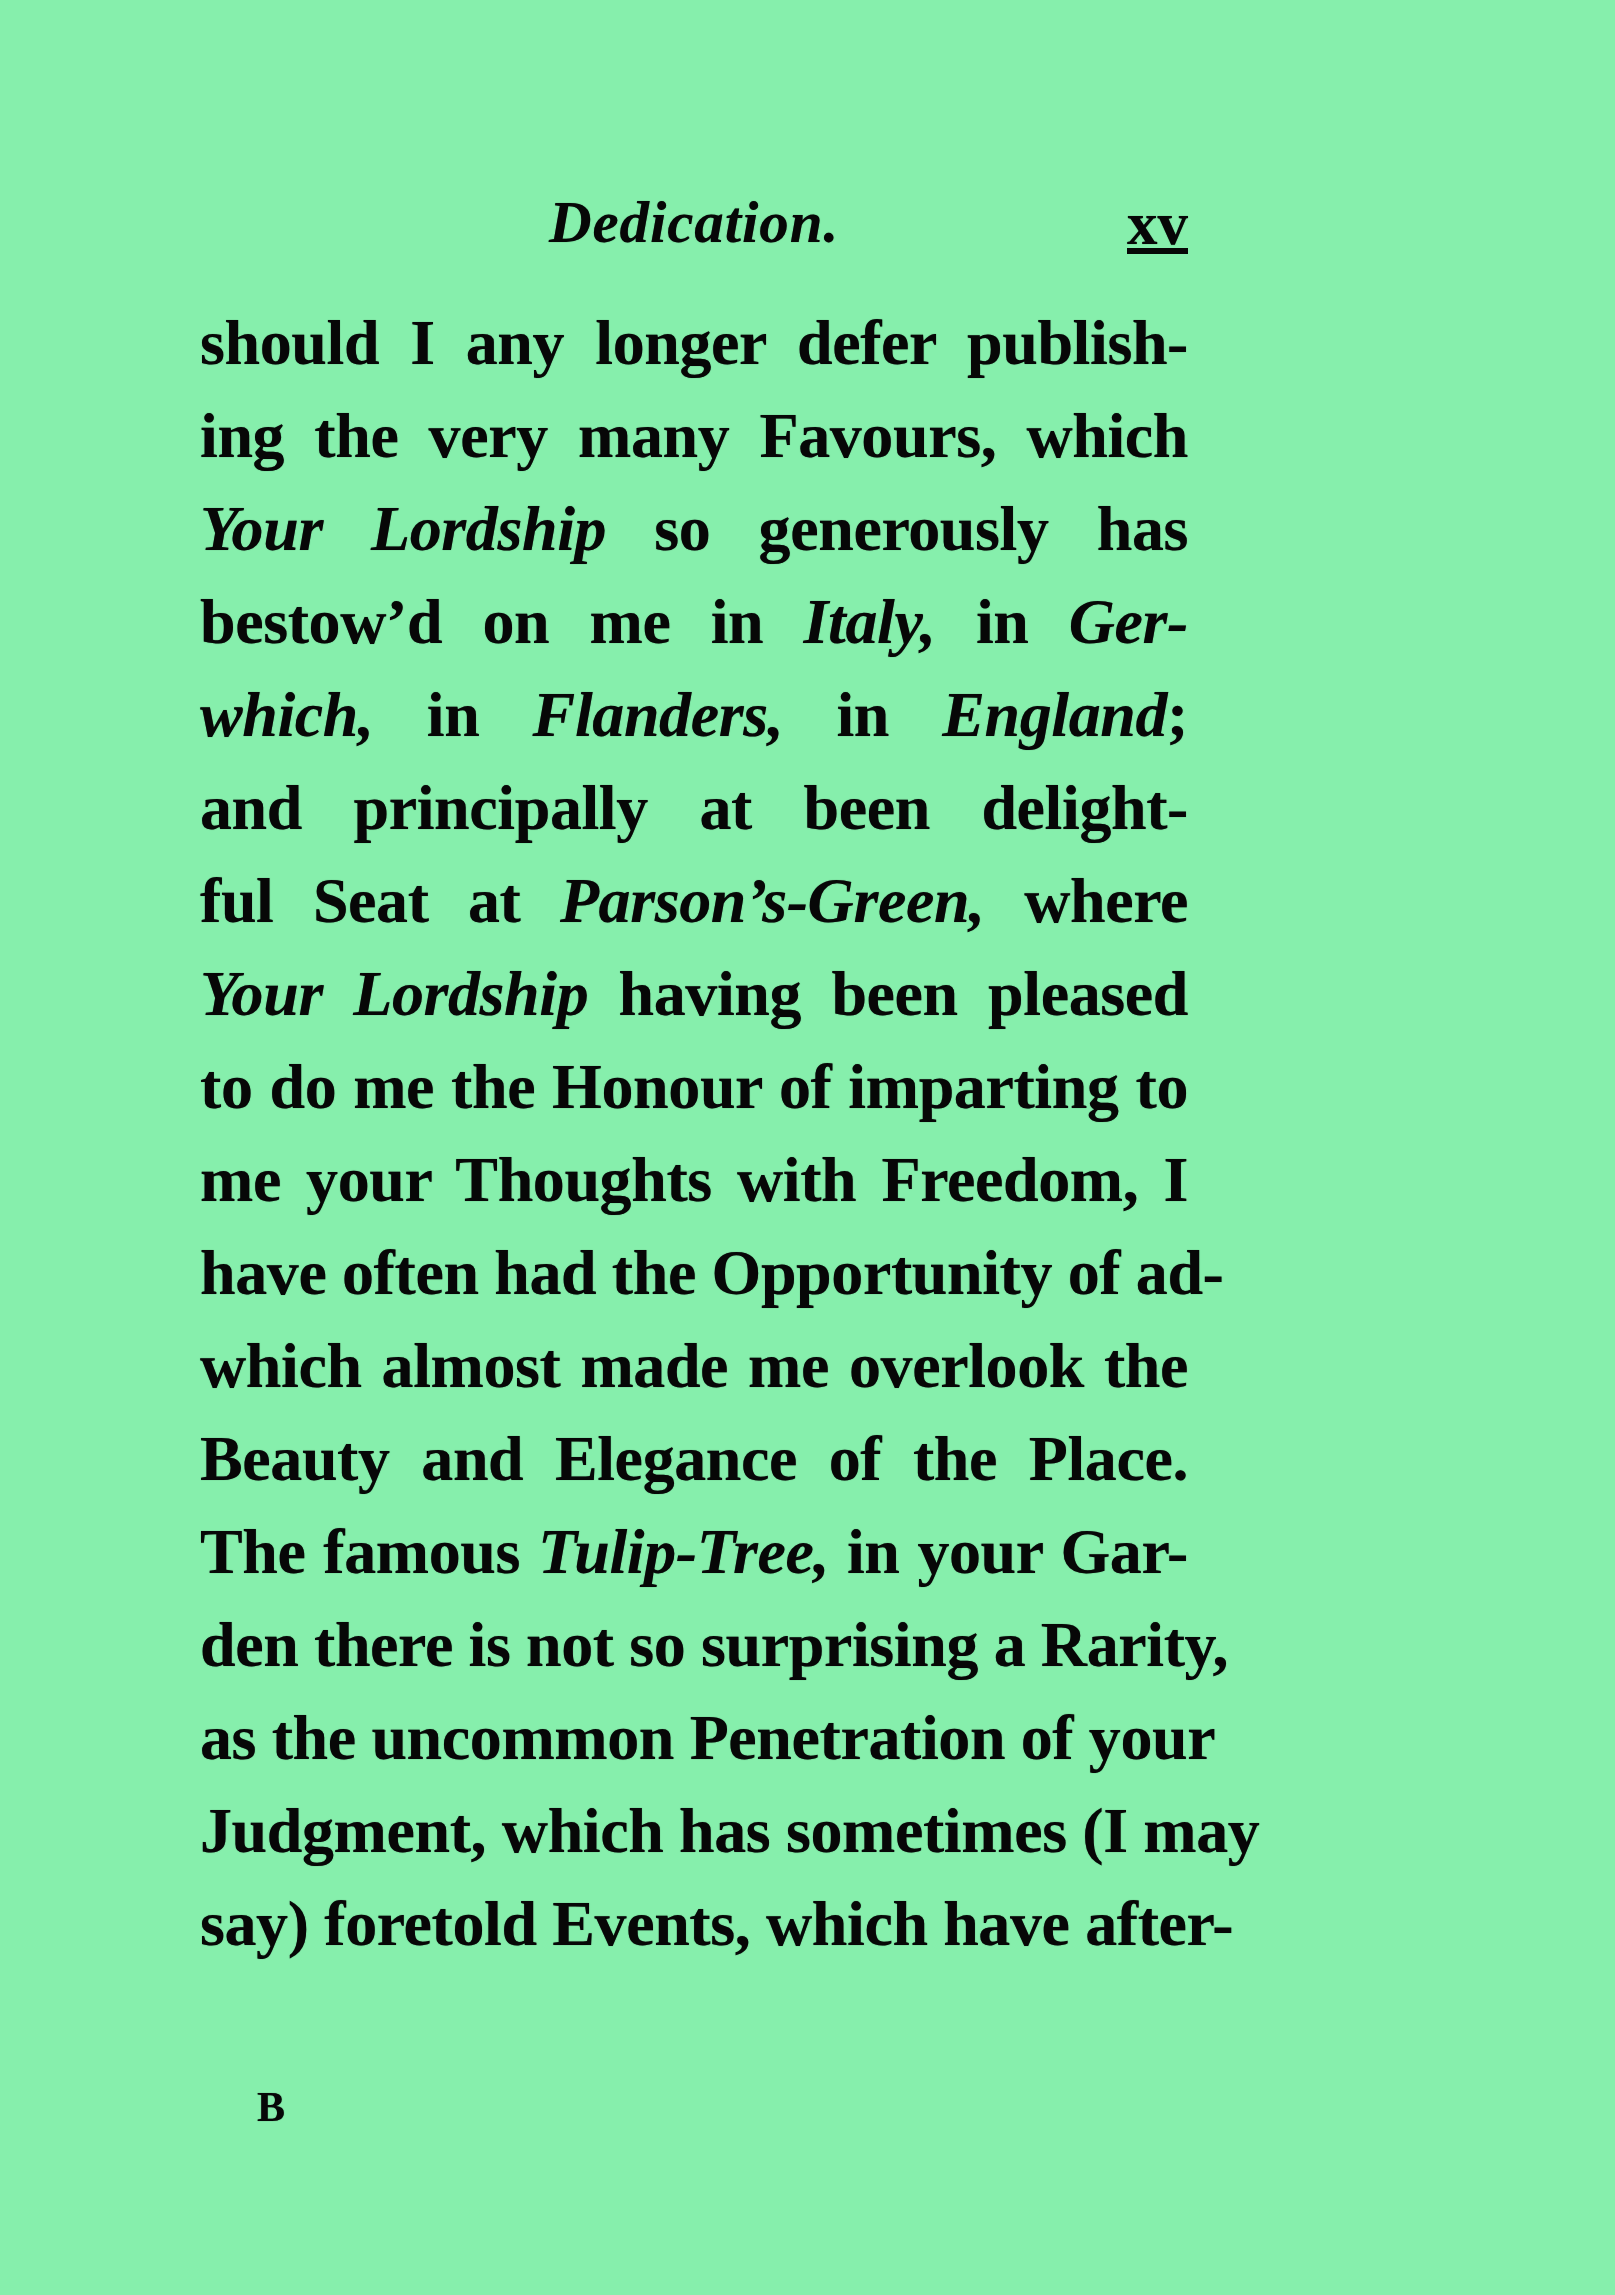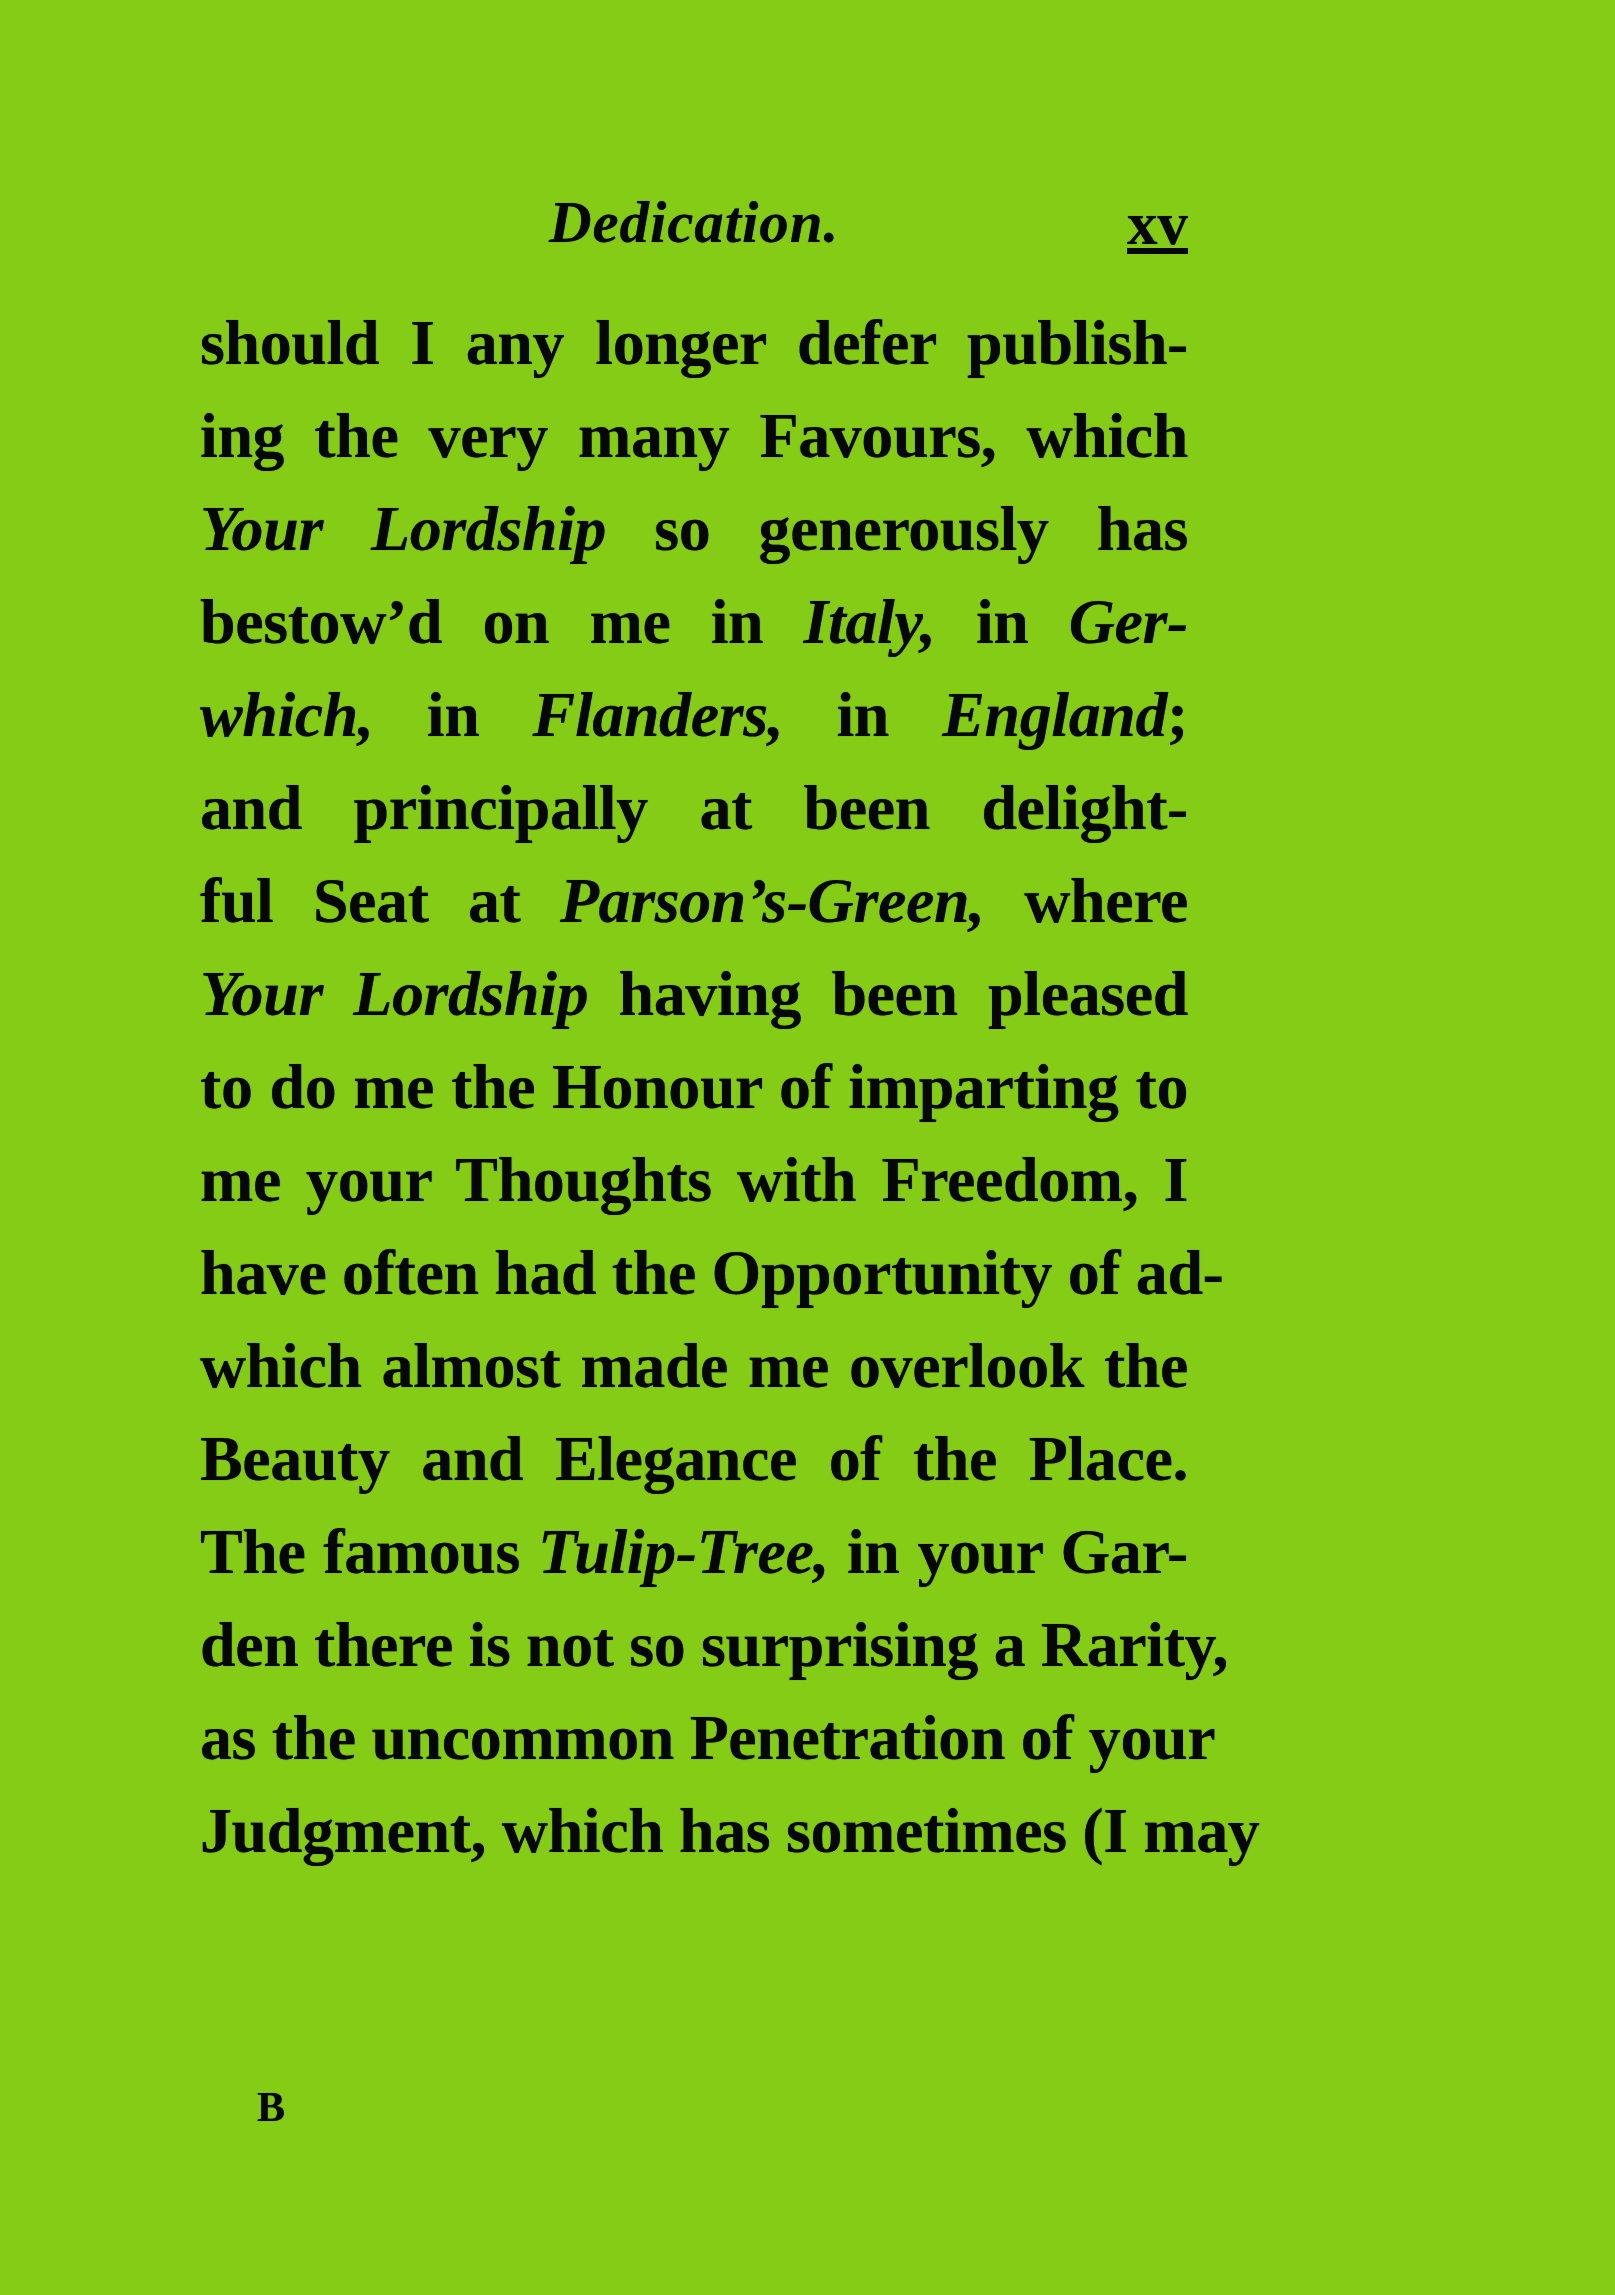--- a/index.html
+++ b/index.html
@@ -4,21 +4,21 @@
 <style>
   html, body {
     margin: 0;
     padding: 0;
     background: #e8e8e8;
   }
   .page {
     position: relative;
     width: 1615px;
     height: 2295px;
-    background: #84cc16;
+    background: #86efac;
     overflow: hidden;
     font-family: "Liberation Serif", "DejaVu Serif", serif;
     color: #070707;
   }
   .running-title {
     position: absolute;
     left: 200px;
     top: 193px;
     width: 988px;
     text-align: center;
@@ -89,16 +89,17 @@
       <div class="line"><span class="it">Your Lordship</span><span> having been pleased</span></div>
       <div class="line"><span>to do me the Honour of imparting to</span></div>
       <div class="line"><span>me your Thoughts with Freedom, I</span></div>
       <div class="line"><span>have often had the Opportunity of ad-</span></div>
       <div class="line"><span>which almost made me overlook the</span></div>
       <div class="line"><span>Beauty and Elegance of the Place.</span></div>
       <div class="line"><span>The famous </span><span class="it">Tulip-Tree,</span><span> in your Gar-</span></div>
       <div class="line"><span>den there is not so surprising a Rarity,</span></div>
       <div class="line"><span>as the uncommon Penetration of your</span></div>
       <div class="line"><span>Judgment, which has sometimes (I may</span></div>
+      <div class="line"><span>say) foretold Events, which have after-</span></div>
     </div>
   <div class="signature-mark">B</div>
 </div>
 
 
 </body></html>

